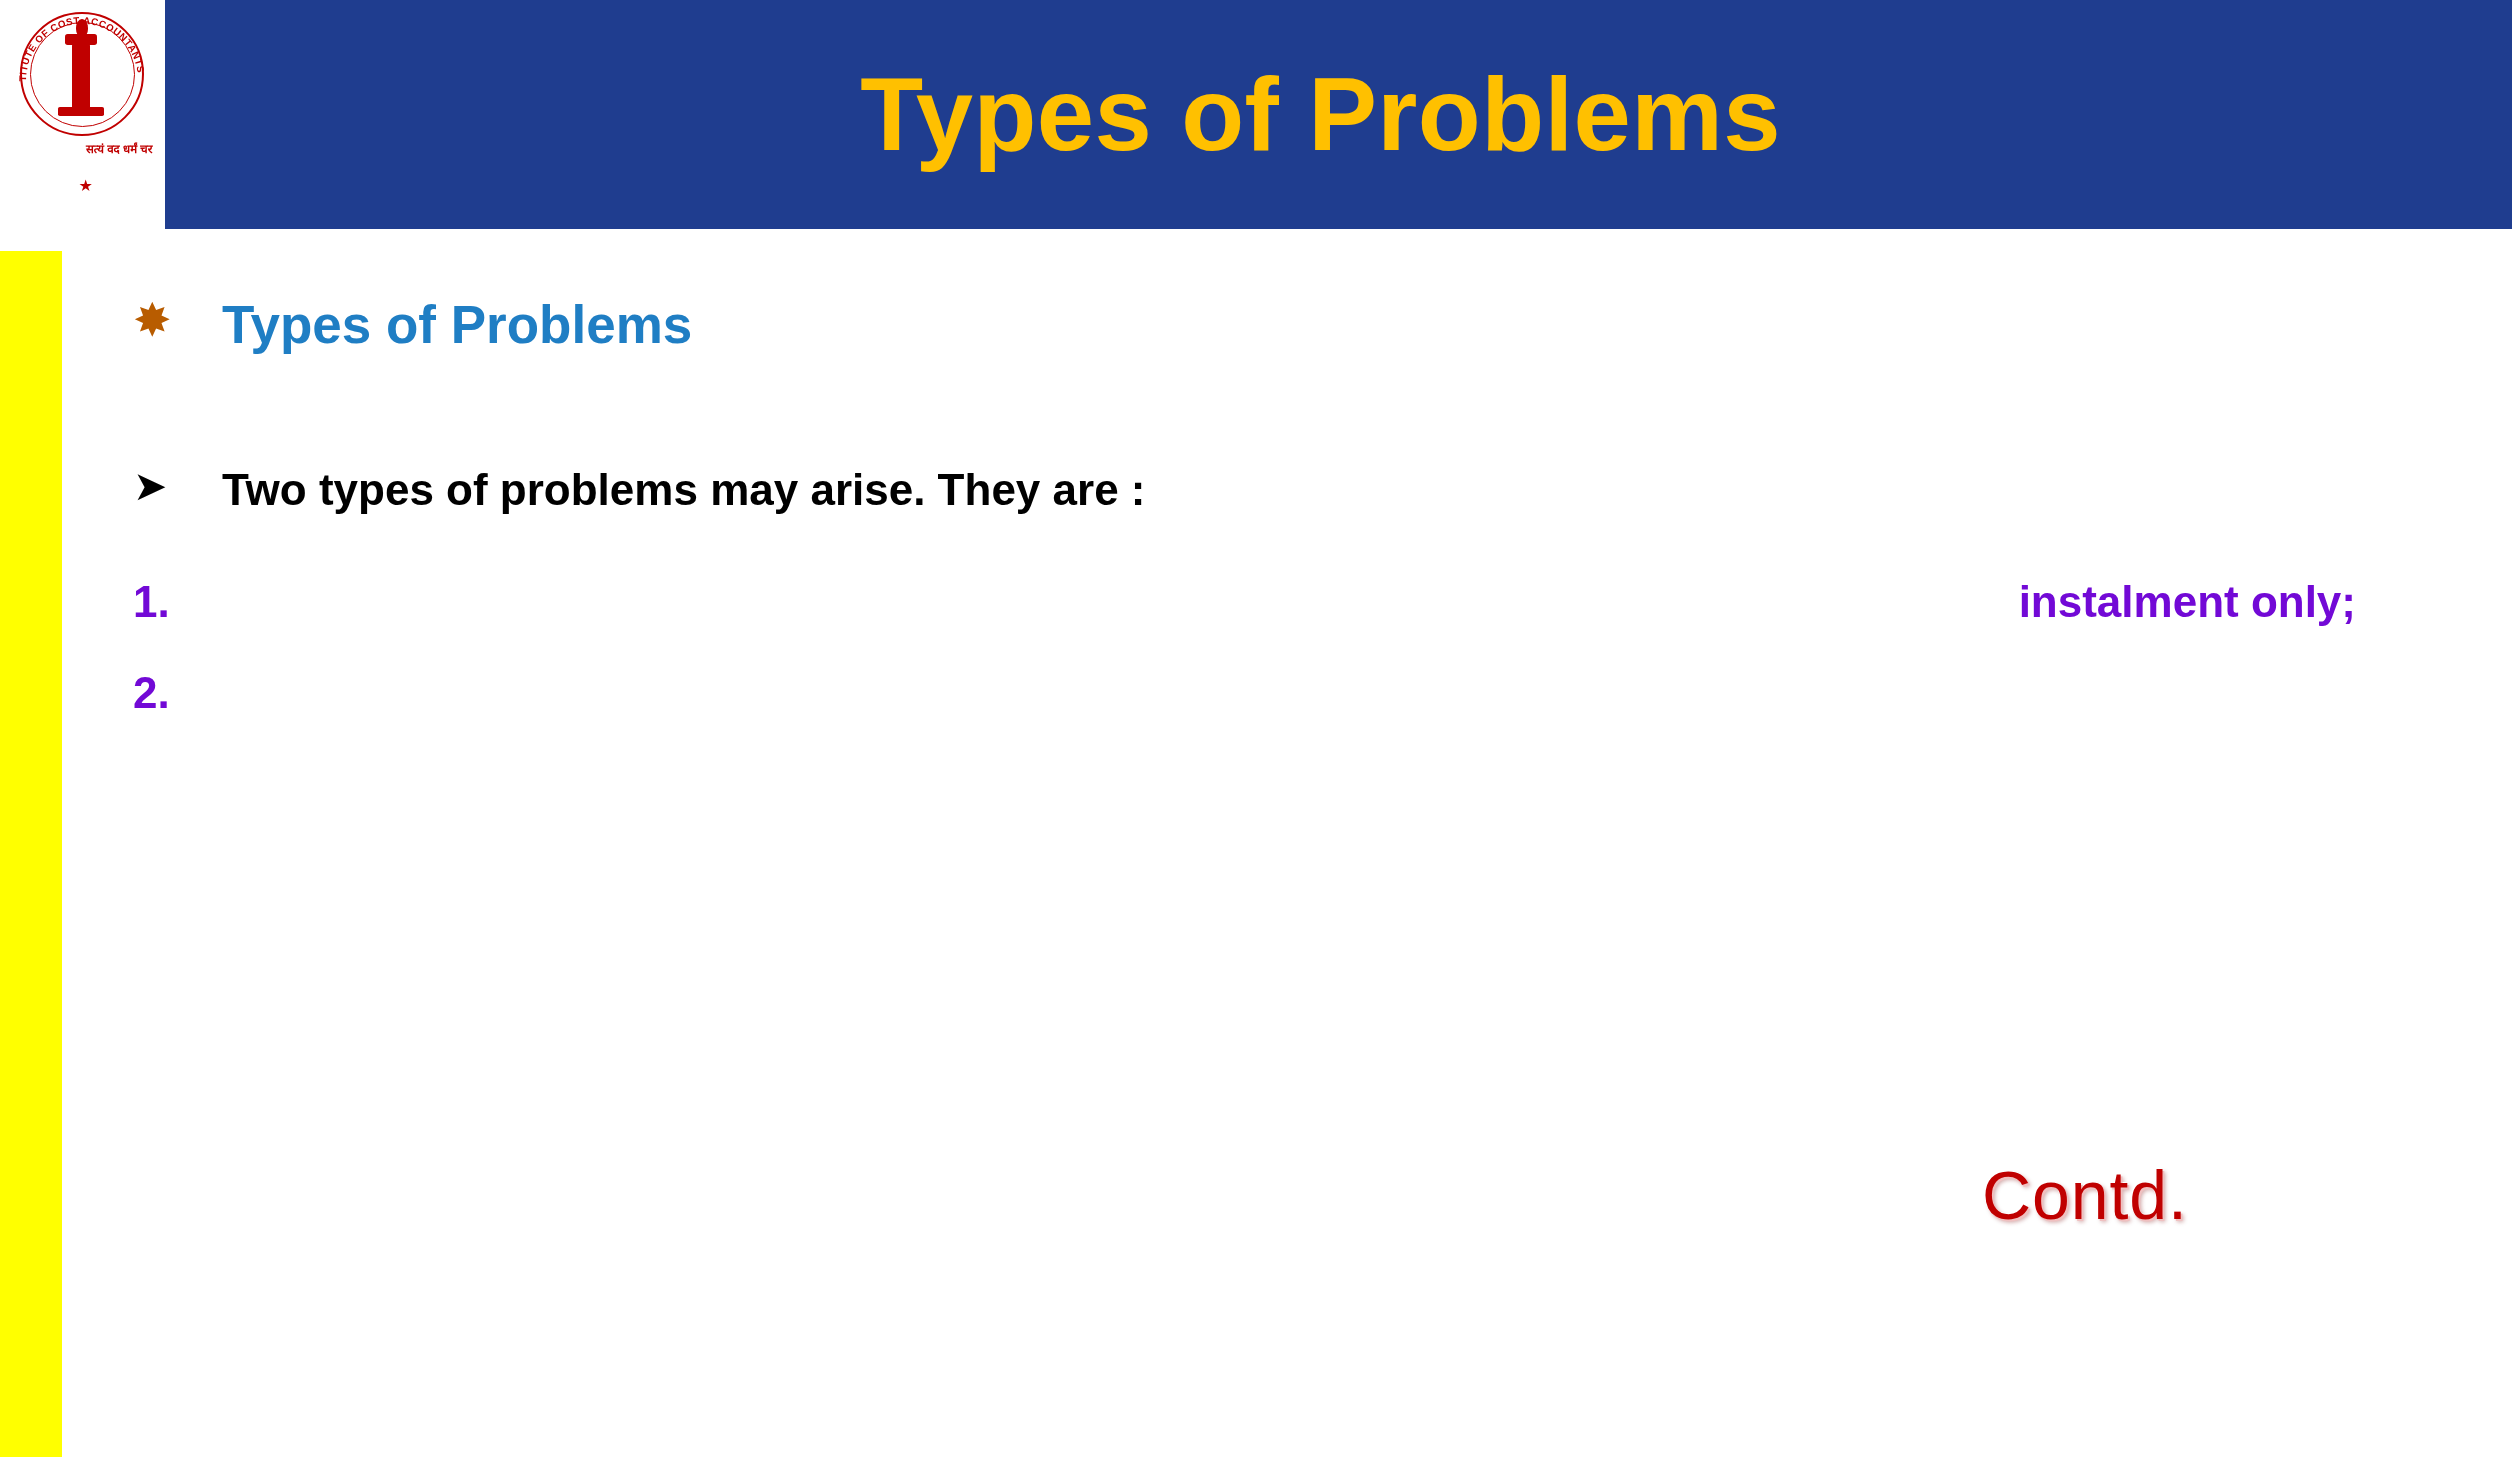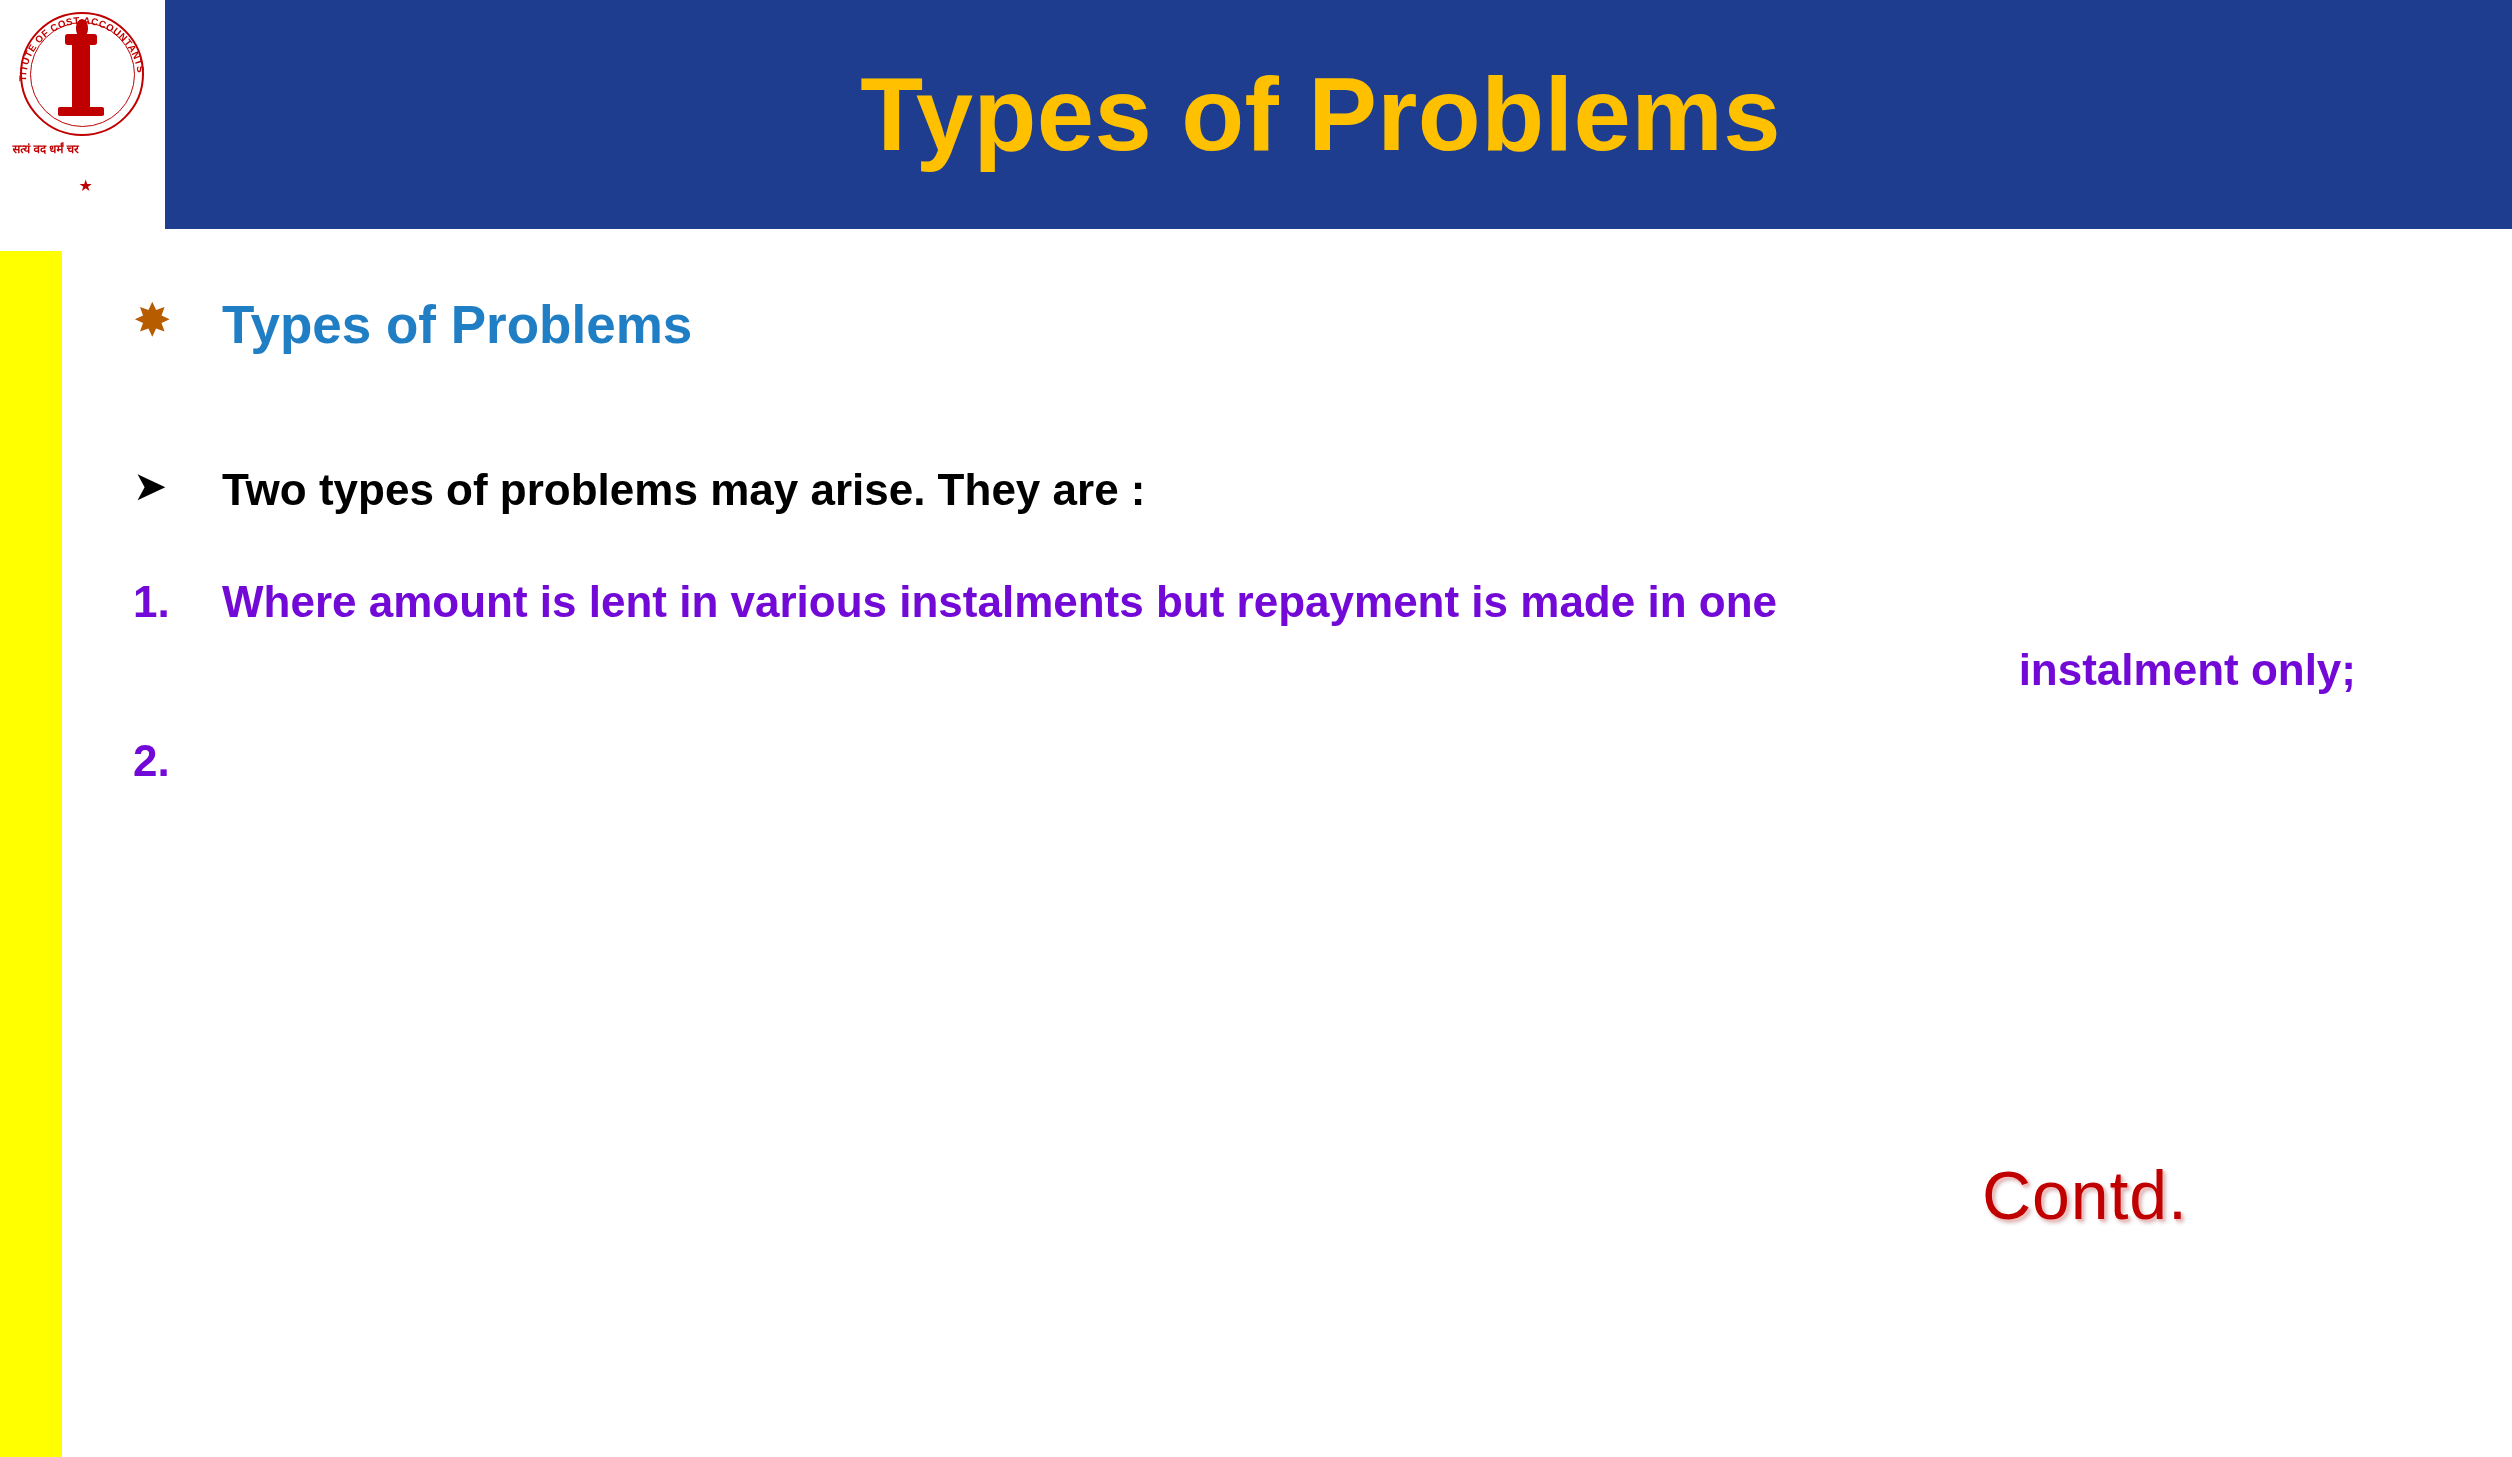--- a/index.html
+++ b/index.html
@@ -127,21 +127,21 @@
     width: 46px;
     height: 9px;
     background: #c00000;
     border-radius: 1.8px;
   }
   .logo-caption {
     position: absolute;
     left: 0;
     top: 135px;
     width: 140px;
-    text-align: left;
+    text-align: right;
     font-size: 11.6px;
     color: #c00000;
     font-weight: bold;
     line-height: 1.25;
   }
   .logo-star {
     position: absolute;
     left: 66px;
     top: 169px;
     color: #c00000;
@@ -312,21 +312,20 @@
     <div class="bullet-line">
       <div class="arrow-marker">➤</div>
       <div class="intro-text">Two types of problems may arise. They are :</div>
     </div>
 
     <div class="spacer-2"></div>
 
     <div class="num-item">
       <div class="num-marker">1.</div>
       <div class="num-text">
-        <span>Where amount is lent in various instalments but repayment is made in one</span>
         <span class="tail">instalment only;</span>
       </div>
     </div>
 
     <div class="num-item">
       <div class="num-marker">2.</div>
       <div class="num-text">
       </div>
     </div>
 

